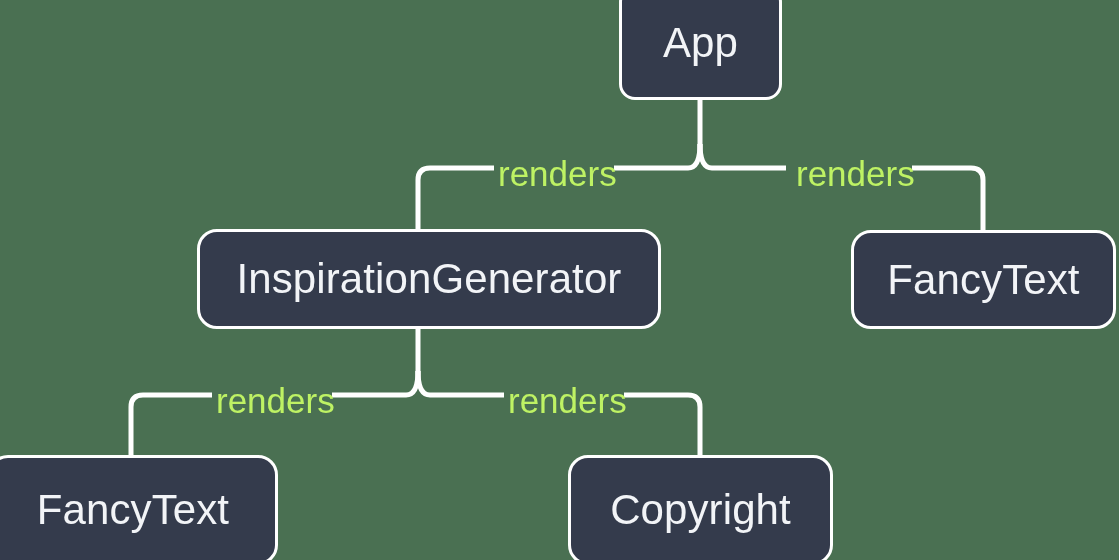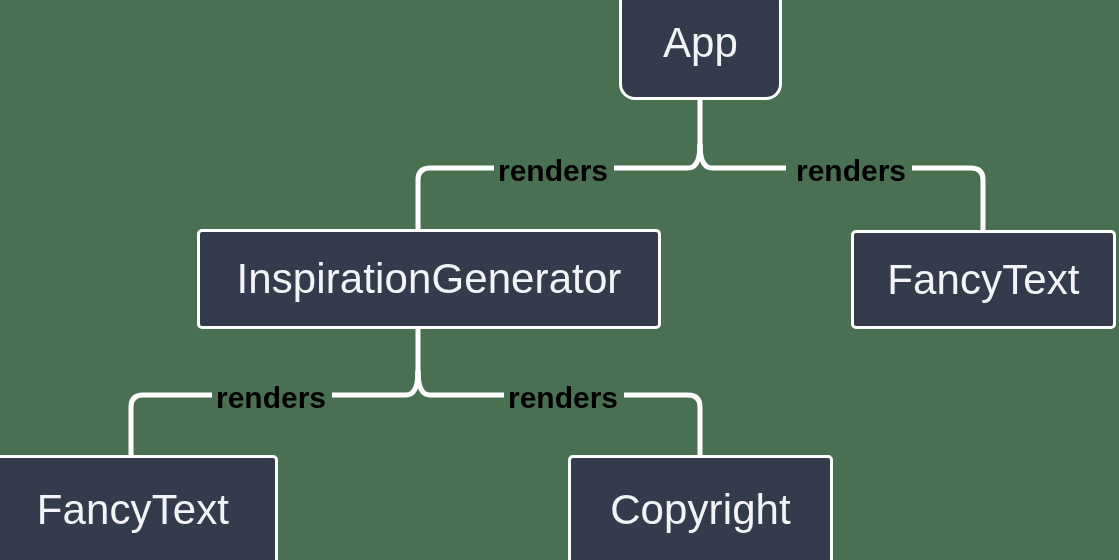--- a/index.html
+++ b/index.html
@@ -23,36 +23,36 @@
     left: 0;
     top: 0;
     width: 1119px;
     height: 560px;
   }
   .node {
     position: absolute;
     box-sizing: border-box;
     background: #343b4c;
     border: 3px solid #ffffff;
-    border-radius: 5px;
+    border-radius: 20px;
     display: flex;
     align-items: center;
     justify-content: center;
     color: #f2f4f7;
     font-size: 42px;
     font-weight: 400;
     letter-spacing: 0.1px;
     white-space: nowrap;
     z-index: 3;
   }
   .edge-label {
     position: absolute;
-    color: #000000;
-    font-size: 30px;
-    font-weight: 700;
+    color: #bef264;
+    font-size: 35px;
+    font-weight: 400;
     line-height: 1;
     white-space: nowrap;
     z-index: 4;
   }
   
   #node-app        { left: 619px; top: -14px;  width: 163px; height: 114px; border-radius: 16px; }
   #node-inspgen    { left: 197px; top: 229px;  width: 464px; height: 100px; }
   #node-fancy-right{ left: 851px; top: 230px;  width: 265px; height: 99px;  }
   #node-fancy-left { left: -12px; top: 455px;  width: 290px; height: 110px; }
   #node-copyright  { left: 568px; top: 455px;  width: 265px; height: 110px; }

